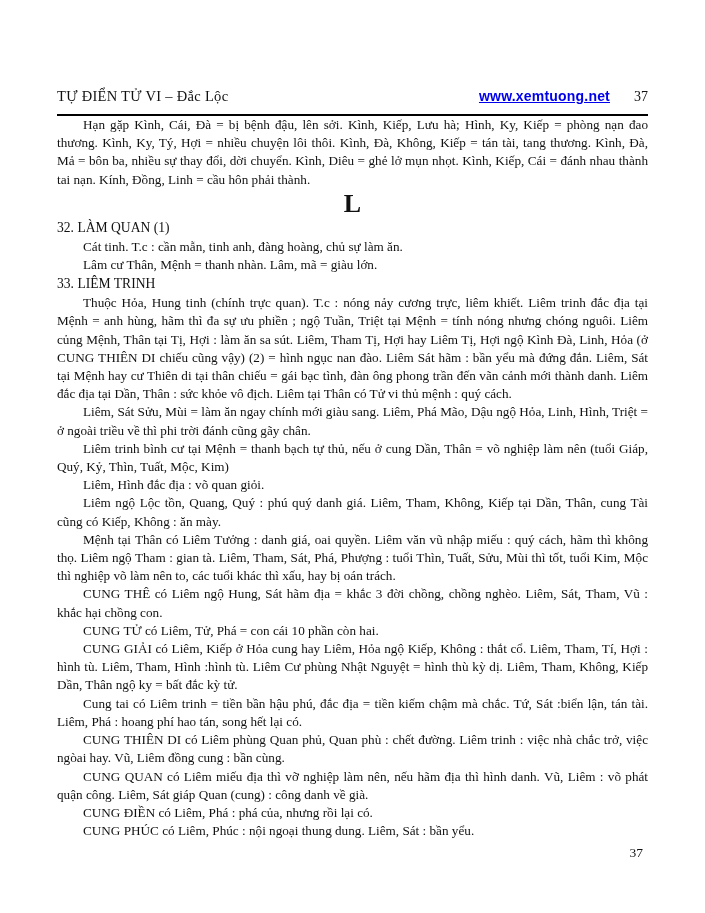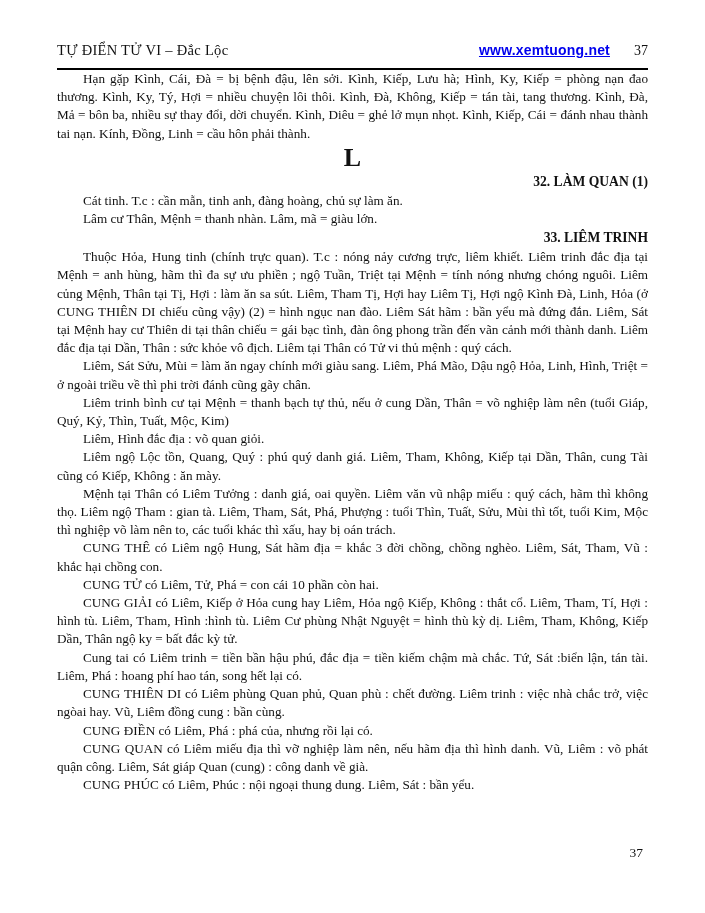--- a/index.html
+++ b/index.html
@@ -18,20 +18,21 @@
   .header-row {
     display: flex;
     justify-content: space-between;
     align-items: baseline;
     padding-top: 42px;
   }
   .hdr-title {
     font-size: 14.5px;
     letter-spacing: 0.3px;
     white-space: nowrap;
+    margin-top: 46px;
   }
   .hdr-right {
     display: flex;
     align-items: baseline;
     gap: 24px;
   }
   .hdr-link {
     font-family: "Liberation Sans", sans-serif;
     font-weight: bold;
     font-size: 14px;
@@ -55,22 +56,22 @@
   }
   h1.letter {
     margin: 1px 0 0 0;
     text-align: center;
     font-weight: bold;
     font-size: 26px;
     line-height: 28px;
   }
   h2.sec {
     margin: 1px 0 1px 0;
-    text-align: right;
-    font-weight: bold;
+    text-align: left;
+    font-weight: normal;
     font-size: 13.6px;
     line-height: 18px;
   }
   .footer-num {
     position: absolute;
     top: 845px;
     right: 62px;
     font-size: 13.5px;
   }
 </style>
@@ -102,20 +103,20 @@
       <p class="body">Liêm, Sát Sửu, Mùi = làm ăn ngay chính mới giàu sang. Liêm, Phá Mão, Dậu ngộ Hỏa, Linh, Hình, Triệt = ở ngoài triều về thì phi trời đánh cũng gãy chân.</p>
       <p class="body">Liêm trinh bình cư tại Mệnh = thanh bạch tự thủ, nếu ở cung Dần, Thân = võ nghiệp làm nên (tuổi Giáp, Quý, Kỷ, Thìn, Tuất, Mộc, Kim)</p>
       <p class="body">Liêm, Hình đắc địa : võ quan giỏi.</p>
       <p class="body">Liêm ngộ Lộc tồn, Quang, Quý : phú quý danh giá. Liêm, Tham, Không, Kiếp tại Dần, Thân, cung Tài cũng có Kiếp, Không : ăn mày.</p>
       <p class="body">Mệnh tại Thân có Liêm Tưởng : danh giá, oai quyền. Liêm văn vũ nhập miếu : quý cách, hãm thì không thọ. Liêm ngộ Tham : gian tà. Liêm, Tham, Sát, Phá, Phượng : tuổi Thìn, Tuất, Sửu, Mùi thì tốt, tuổi Kim, Mộc thì nghiệp võ làm nên to, các tuổi khác thì xấu, hay bị oán trách.</p>
       <p class="body">CUNG THÊ có Liêm ngộ Hung, Sát hãm địa = khắc 3 đời chồng, chồng nghèo. Liêm, Sát, Tham, Vũ : khắc hại chồng con.</p>
       <p class="body">CUNG TỬ có Liêm, Tử, Phá = con cái 10 phần còn hai.</p>
       <p class="body">CUNG GIẢI có Liêm, Kiếp ở Hỏa cung hay Liêm, Hỏa ngộ Kiếp, Không : thắt cổ. Liêm, Tham, Tí, Hợi : hình tù. Liêm, Tham, Hình :hình tù. Liêm Cư phùng Nhật Nguyệt = hình thù kỳ dị. Liêm, Tham, Không, Kiếp Dần, Thân ngộ ky = bất đắc kỳ tử.</p>
       <p class="body">Cung tai có Liêm trinh = tiền bần hậu phú, đắc địa = tiền kiếm chậm mà chắc. Tứ, Sát :biển lận, tán tài. Liêm, Phá : hoang phí hao tán, song hết lại có.</p>
       <p class="body">CUNG THIÊN DI có Liêm phùng Quan phủ, Quan phù : chết đường. Liêm trinh : việc nhà chắc trở, việc ngòai hay. Vũ, Liêm đồng cung : bần cùng.</p>
+      <p class="body">CUNG QUAN có Liêm miếu địa thì vỡ nghiệp làm nên, nếu hãm địa thì hình danh. Vũ, Liêm : võ phát quận công. Liêm, Sát giáp Quan (cung) : công danh về già.</p>
       <p class="body">CUNG ĐIỀN có Liêm, Phá : phá của, nhưng rồi lại có.</p>
-      <p class="body">CUNG QUAN có Liêm miếu địa thì vỡ nghiệp làm nên, nếu hãm địa thì hình danh. Vũ, Liêm : võ phát quận công. Liêm, Sát giáp Quan (cung) : công danh về già.</p>
       <p class="body">CUNG PHÚC có Liêm, Phúc : nội ngoại thung dung. Liêm, Sát : bần yểu.</p>
     </main>
   </div>
 
   <div class="footer-num">37</div>
 </div>
 
 </body></html>

